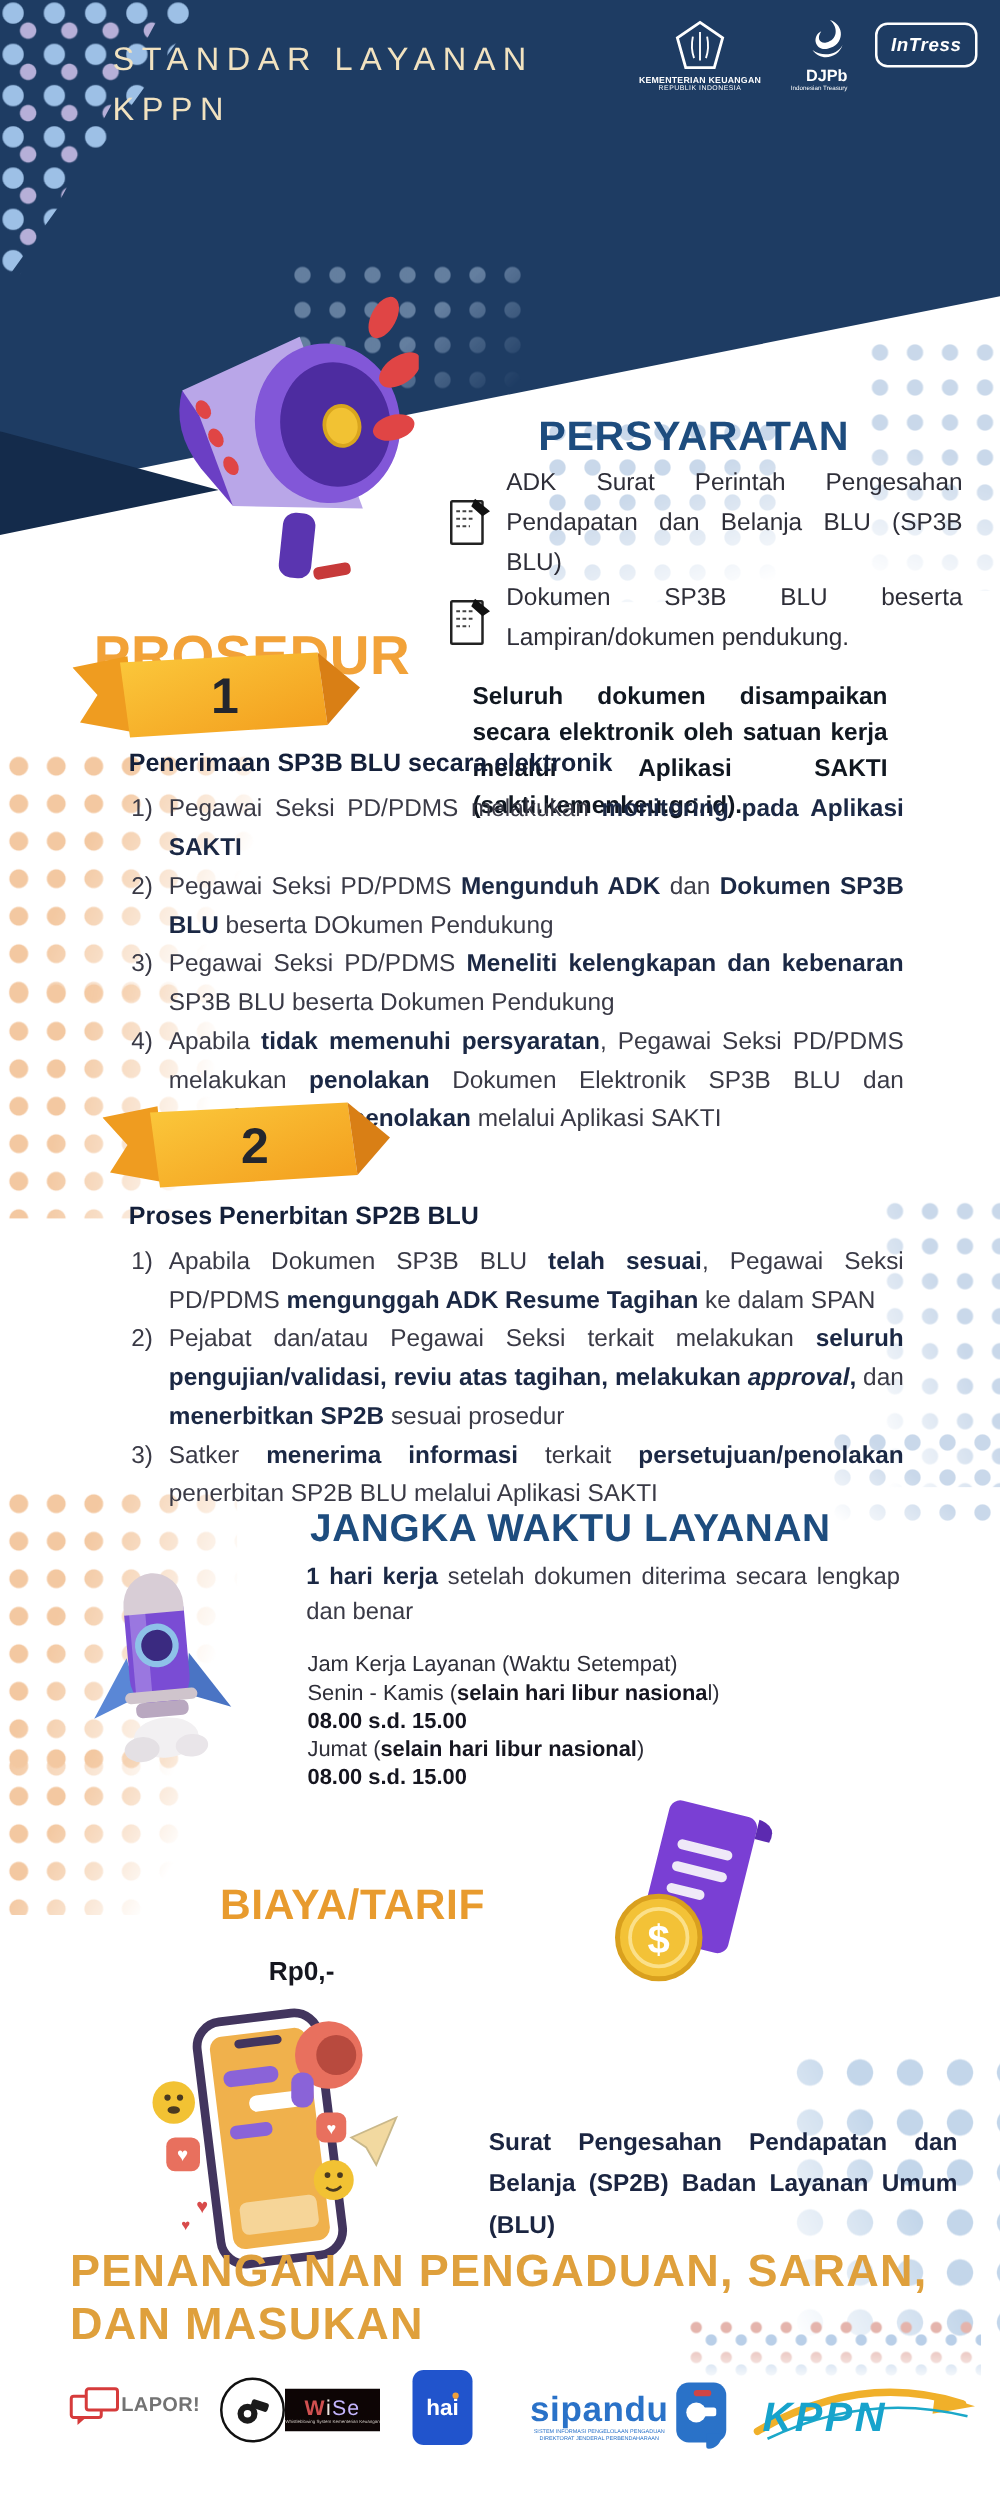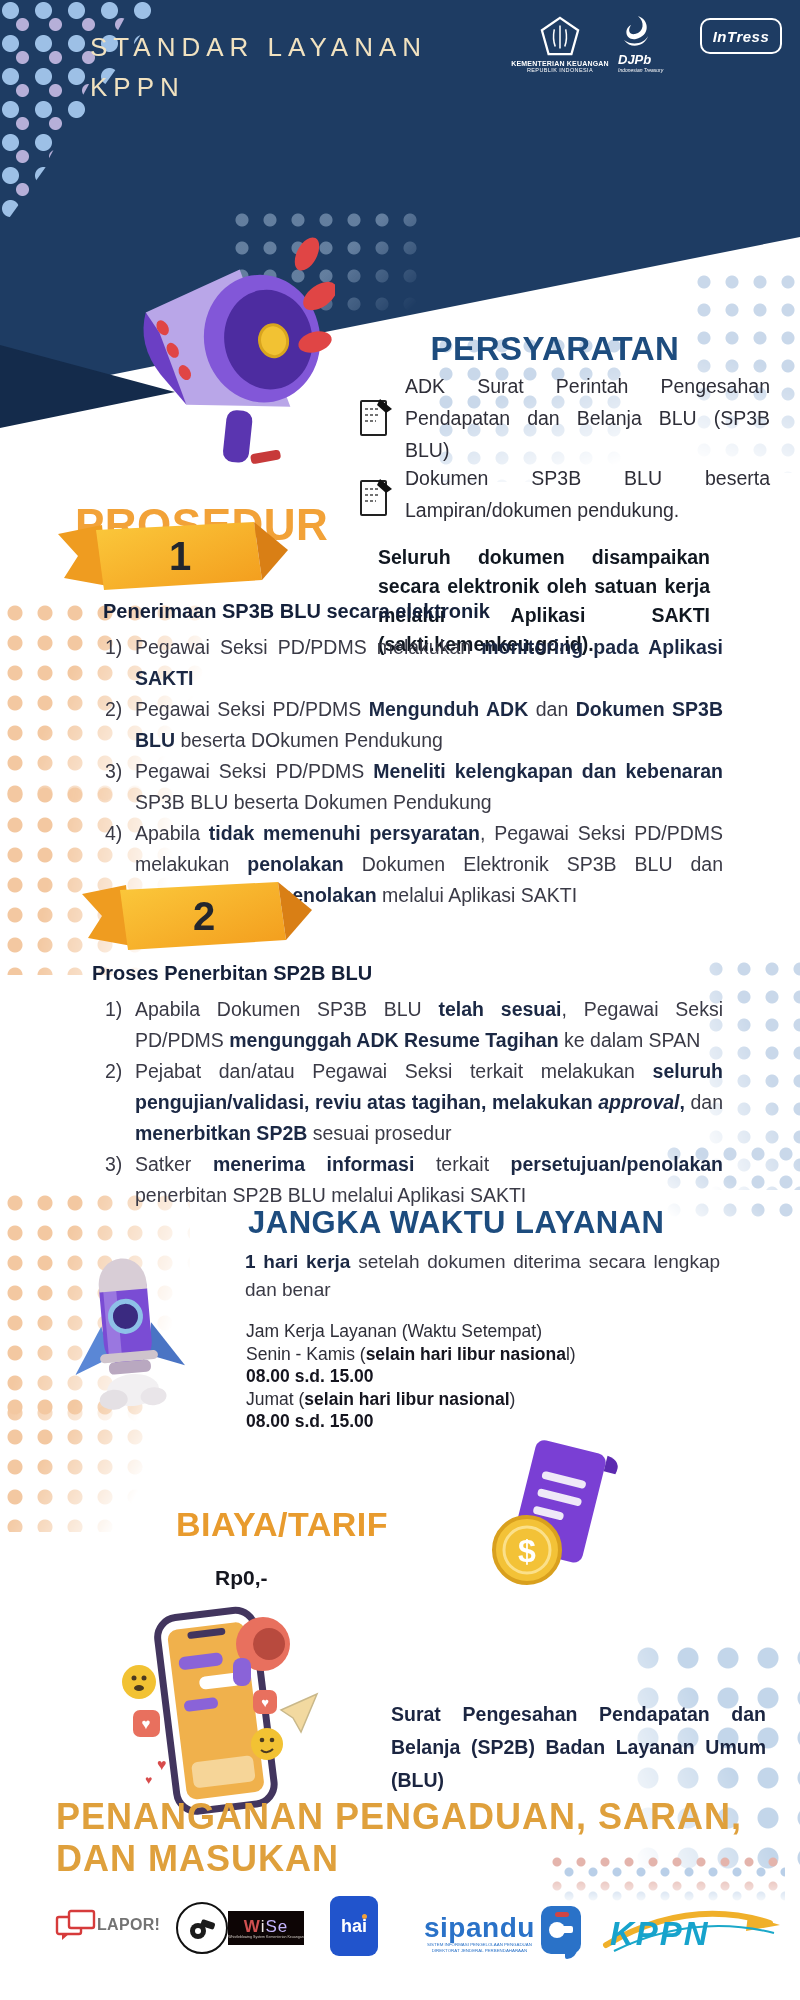--- a/index.html
+++ b/index.html
@@ -11,21 +11,21 @@
   .hdr-bg{left:0;top:0;width:800px;height:440px;background:#1e3c63;
           clip-path:polygon(0 0,800px 0,800px 237px,0 397px);}
   .hdr-fold{left:0;top:0;width:800px;height:440px;background:#142b4b;
           clip-path:polygon(0 345px,175px 392px,0 428px);}
   .kicker{color:#f1e2c0;font-weight:500;font-size:26px;letter-spacing:6px;}
   .title{color:#f7dfae;font-weight:900;font-size:42px;line-height:44px;letter-spacing:0.5px;}
 
   .logo-kk{width:120px;text-align:center;color:#fff;}
   .logo-kk .t1{font-size:7px;font-weight:700;letter-spacing:0.2px;}
   .logo-kk .t2{font-size:5.5px;letter-spacing:0.4px;}
-  .logo-djpb{width:60px;text-align:left;color:#fff;font-style:italic;}
+  .logo-djpb{width:60px;text-align:right;color:#fff;}
   .logo-djpb .t1{font-size:13px;font-weight:800;}
   .logo-djpb .t2{font-size:5px;}
   .logo-intress{width:78px;height:32px;border:2.5px solid #fff;border-radius:10px;
         color:#fff;font-weight:800;font-style:italic;font-size:15px;
         display:flex;align-items:center;justify-content:center;letter-spacing:0.5px;}
 
   
   .dots{position:absolute;}
   .d-blue{background-image:radial-gradient(circle,#9dc0e6 8px,transparent 9px);background-size:33px 33px;}
   .d-lav{background-image:radial-gradient(circle,#b6afd8 6px,transparent 7px);background-size:33px 33px;}
@@ -198,21 +198,21 @@
     <span class="txt"><span>Apabila </span><span class="b">tidak memenuhi persyaratan</span><span>, Pegawai Seksi PD/PDMS melakukan </span><span class="b">penolakan</span><span> Dokumen Elektronik SP3B BLU dan </span><span class="b">mengisi alasan penolakan</span><span> melalui Aplikasi SAKTI</span></span>
   </div>
 
   <svg class="abs" style="left:82px;top:880px;" width="230" height="78" viewBox="0 0 230 78">
     <polygon points="0,14 44,5 50,66 6,58 20,36" fill="#ef9c20"></polygon>
     <polygon points="38,10 196,2 204,60 46,70" fill="url(#g1)"></polygon>
     <polygon points="196,2 230,30 204,60" fill="#d97f15"></polygon>
     <text x="122" y="50" text-anchor="middle" class="ribbon-num">2</text>
   </svg>
 
-  <div class="abs step-title" style="left:92px;top:962px;text-align:right;">Proses Penerbitan SP2B BLU</div>
+  <div class="abs step-title" style="left:103px;top:962px;text-align:right;">Proses Penerbitan SP2B BLU</div>
 
   <div class="abs li" style="left:105px;top:994px;width:618px;">
     <span class="num">1)</span>
     <span class="txt"><span>Apabila Dokumen SP3B  BLU </span><span class="b">telah sesuai</span><span>, Pegawai Seksi PD/PDMS </span><span class="b">mengunggah ADK Resume Tagihan</span><span> ke dalam SPAN</span></span>
   </div>
   <div class="abs li" style="left:105px;top:1056px;width:618px;">
     <span class="num">2)</span>
     <span class="txt"><span>Pejabat dan/atau Pegawai Seksi terkait melakukan </span><span class="b">seluruh pengujian/validasi, reviu atas tagihan, melakukan </span><span class="b i">approval</span><span class="b">,</span><span> dan </span><span class="b">menerbitkan SP2B</span><span> sesuai prosedur</span></span>
   </div>
   <div class="abs li" style="left:105px;top:1149px;width:618px;">

